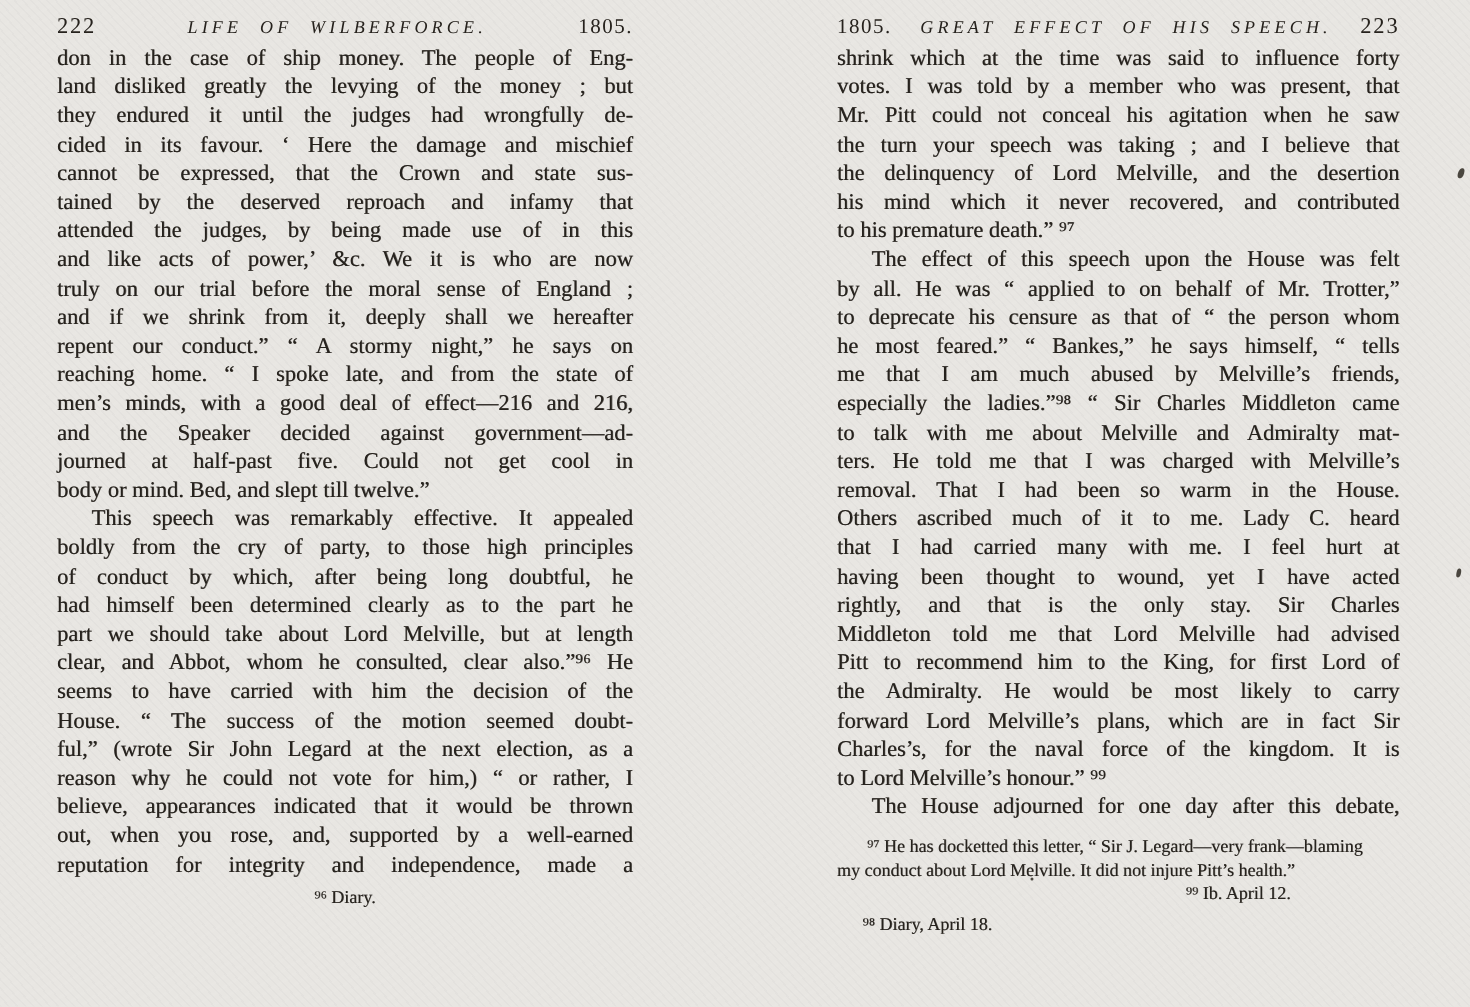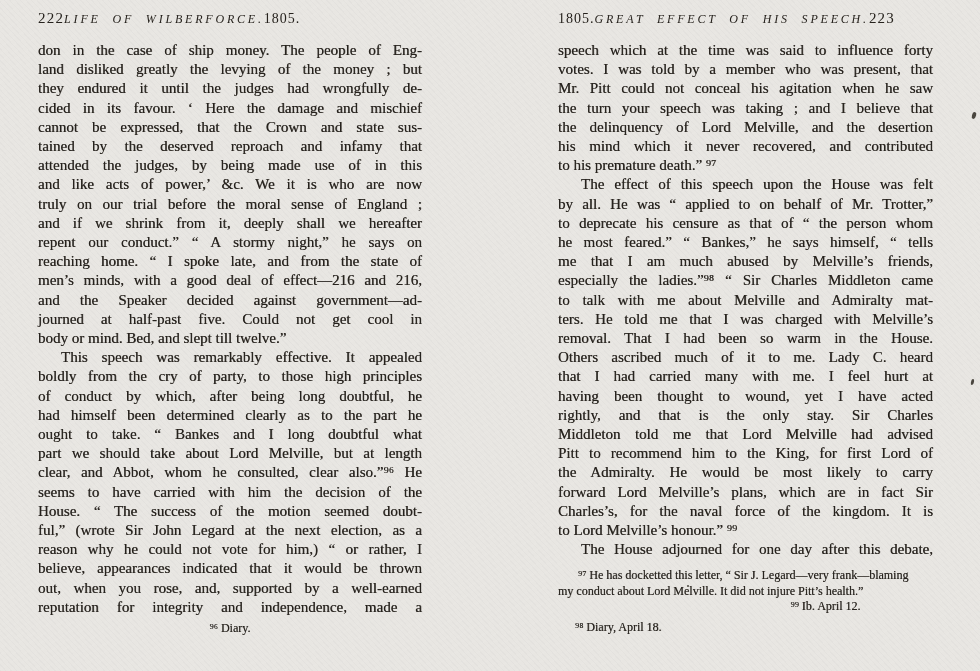--- a/index.html
+++ b/index.html
@@ -13,22 +13,22 @@
       repeating-linear-gradient(-33deg, rgba(255,255,255,0.035) 0 2px, transparent 2px 6px);
     font-family:"Liberation Serif","DejaVu Serif",serif;
     color:var(--ink);
   }
   .spread { display:flex; width:980px; height:671px; }
   .page { width:490px; height:671px; position:relative; }
   .page-left  { padding:10px 68px 0 38px; }
   .page-right { padding:10px 47px 0 68px; }
 
   .pheader {
-    display:flex; align-items:baseline;
-    height:20px; margin-bottom:11px;
+    display:flex; justify-content:space-between; align-items:baseline;
+    height:20px; 
   }
   .pnum   { font-size:15px; letter-spacing:1.2px; }
   .rtitle { font-size:12px; letter-spacing:2.8px; word-spacing:6px; white-space:nowrap;font-style:italic; }
   .pyear  { font-size:14px; letter-spacing:1px; }
 
   .body {
     font-size:15px; line-height:19.2px;
     text-shadow:0.35px 0.2px 0 rgba(38,34,29,0.65);
   }
   .tline { text-align:justify; text-align-last:justify; }
@@ -76,42 +76,41 @@
         <div class="tline">repent our conduct.”  “ A stormy night,” he says on</div>
         <div class="tline">reaching home.  “ I spoke late, and from the state of</div>
         <div class="tline">men’s minds, with a good deal of effect—216 and 216,</div>
         <div class="tline">and the Speaker decided against government—ad-</div>
         <div class="tline">journed at half-past five.  Could not get cool in</div>
         <div class="tline pend">body or mind.  Bed, and slept till twelve.”</div>
         <div class="tline indent">This speech was remarkably effective.  It appealed</div>
         <div class="tline">boldly from the cry of party, to those high principles</div>
         <div class="tline">of conduct by which, after being long doubtful, he</div>
         <div class="tline">had himself been determined clearly as to the part he</div>
-        <div class="tline">ought to take.  “ Bankes and I long doubtful what</div>
         <div class="tline">part we should take about Lord Melville, but at length</div>
         <div class="tline">clear, and Abbot, whom he consulted, clear also.”⁹⁶  He</div>
         <div class="tline">seems to have carried with him the decision of the</div>
         <div class="tline">House.  “ The success of the motion seemed doubt-</div>
         <div class="tline">ful,” (wrote Sir John Legard at the next election, as a</div>
         <div class="tline">reason why he could not vote for him,) “ or rather, I</div>
         <div class="tline">believe, appearances indicated that it would be thrown</div>
         <div class="tline">out, when you rose, and, supported by a well-earned</div>
         <div class="tline">reputation for integrity and independence, made a</div>
       </div>
     <div class="footnote fncenter">⁹⁶ Diary.</div>
   </div>
 
   <div class="page page-right">
     <div class="pheader">
       <span class="pyear">1805.</span>
       <span class="rtitle">GREAT EFFECT OF HIS SPEECH.</span>
       <span class="pnum">223</span>
     </div>
     <div class="body">
-        <div class="tline">speech which at the time was said to influence forty</div>
+        <div class="tline">shrink which at the time was said to influence forty</div>
         <div class="tline">votes.  I was told by a member who was present, that</div>
         <div class="tline">Mr. Pitt could not conceal his agitation when he saw</div>
         <div class="tline">the turn your speech was taking ;  and I believe that</div>
         <div class="tline">the delinquency of Lord Melville, and the desertion</div>
         <div class="tline">his mind which it never recovered, and contributed</div>
         <div class="tline pend">to his premature death.” ⁹⁷</div>
         <div class="tline indent">The effect of this speech upon the House was felt</div>
         <div class="tline">by all.  He was “ applied to on behalf of Mr. Trotter,”</div>
         <div class="tline">to deprecate his censure as that of “ the person whom</div>
         <div class="tline">he most feared.”  “ Bankes,” he says himself, “ tells</div>

